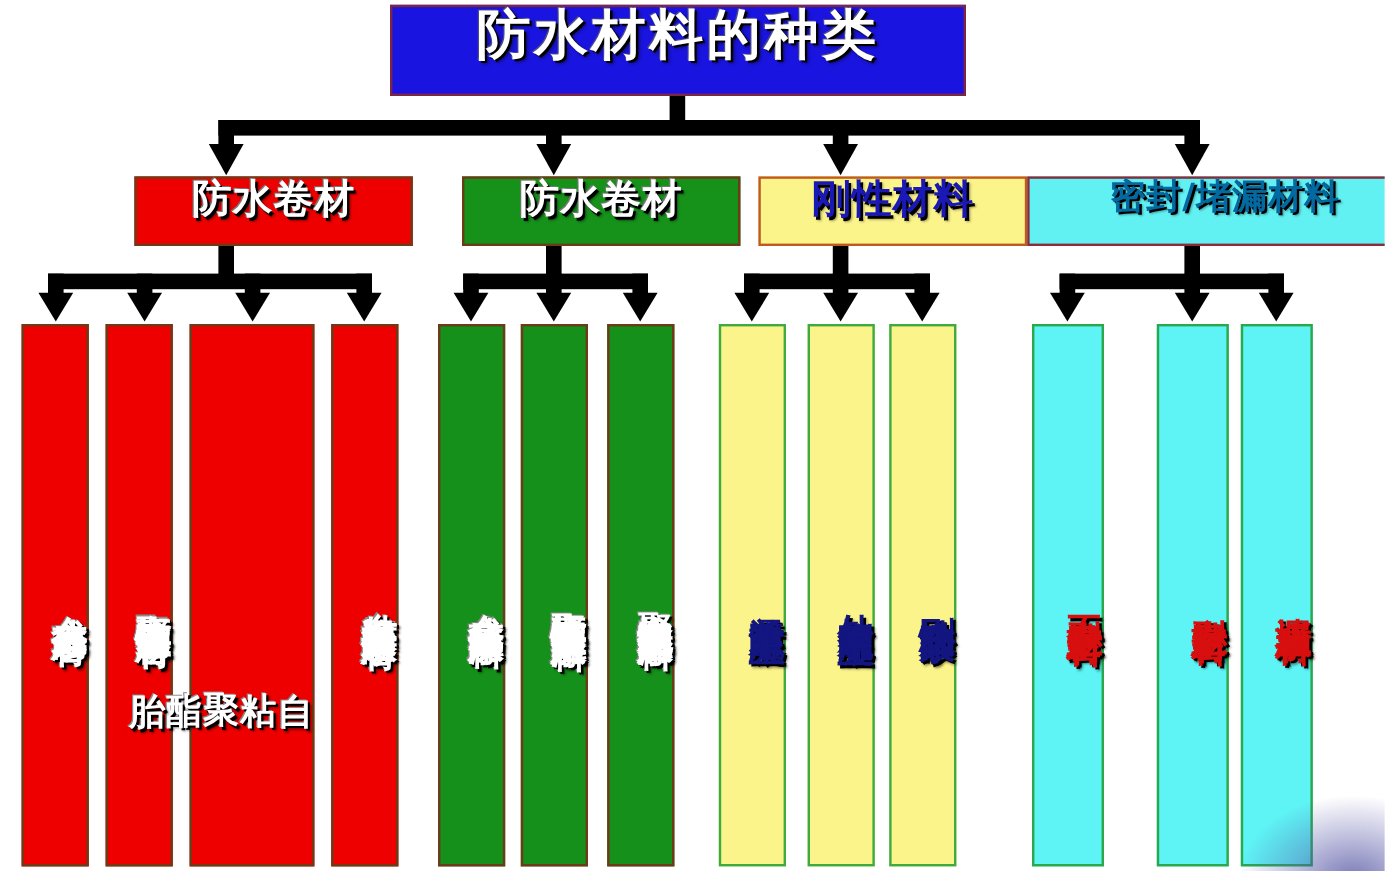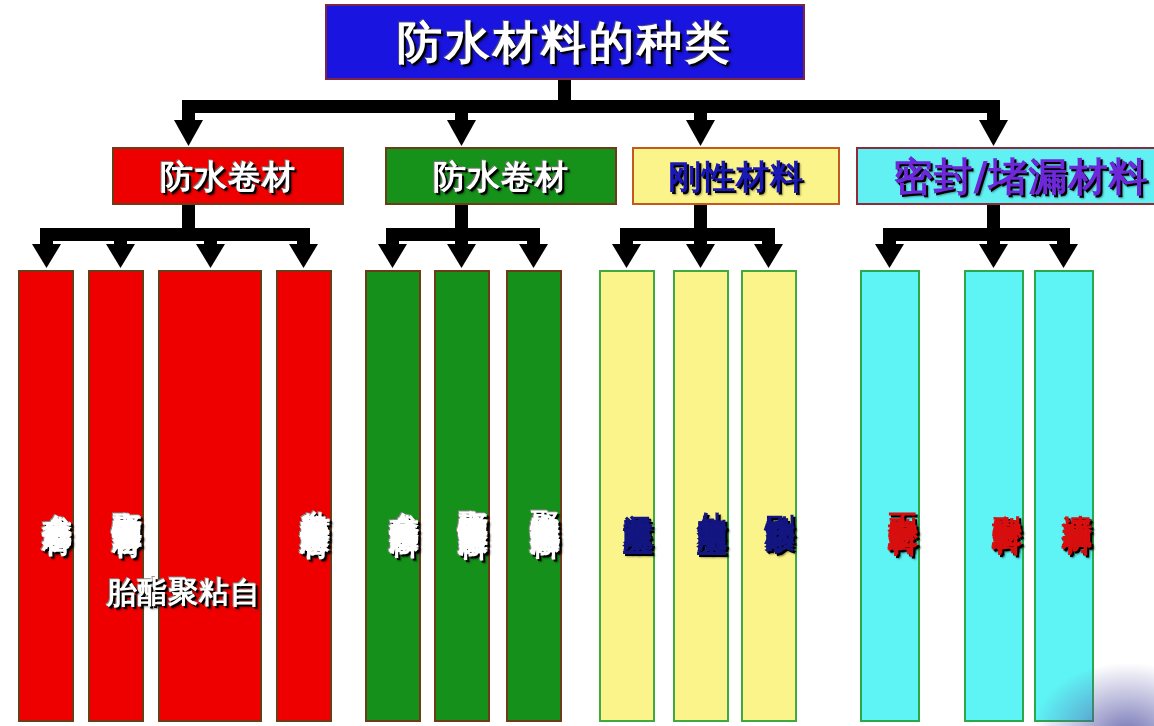--- a/index.html
+++ b/index.html
@@ -28,21 +28,21 @@
     height: 80px;
     background: radial-gradient(ellipse at 72% 88%, rgba(60,60,150,0.70) 0%, rgba(90,90,170,0.38) 38%, rgba(255,255,255,0) 72%);
     pointer-events: none;
   }
 
   
   .node {
     position: absolute;
     box-sizing: border-box;
     display: flex;
-    align-items: center;
+    align-items: flex-start;
     justify-content: center;
     text-align: center;
   }
 
   
   #title-box {
     left: 325px;
     top: 4px;
     width: 480px;
     height: 76px;
@@ -70,24 +70,24 @@
   .cat .label {
     font-size: 33px;
     font-weight: bold;
     line-height: 1;
     letter-spacing: 1px;
   }
   #cat-0 { left: 72px;  width: 232px; background: #ef0000; border: 2px solid #6d3b18; }
   #cat-0 .label { color: #ffffff; text-shadow: 2px 2px 0 #000000, -1px -1px 0 #777777, 3px 3px 2px rgba(0,0,0,0.4); }
   #cat-1 { left: 345px; width: 232px; background: #16921b; border: 2px solid #6d3b18; }
   #cat-1 .label { color: #ffffff; text-shadow: 2px 2px 0 #000000, -1px -1px 0 #777777, 3px 3px 2px rgba(0,0,0,0.4); }
-  #cat-2 { left: 592px; width: 208px; background: #fbf48a; border: 2px solid #c05a20; }
+  #cat-2 { left: 592px; width: 224px; background: #fbf48a; border: 2px solid #c05a20; }
   #cat-2 .label { color: #1b18b8; text-shadow: 2px 2px 0 #000000, 3px 3px 2px rgba(0,0,0,0.35); }
   #cat-3 { left: 816px; width: 330px; background: #62f1f3; border: 2px solid #8d2b3a; }
-  #cat-3 .label { color: #6d28d9; font-size: 39px; text-shadow: 2px 2px 0 #000000, 3px 3px 2px rgba(0,0,0,0.35); }
+  #cat-3 .label { color: #0369a1; font-size: 29px; text-shadow: 2px 2px 0 #000000, 3px 3px 2px rgba(0,0,0,0.35); }
 
   
   .leaf {
     top: 270px;
     height: 452px;
     writing-mode: vertical-rl;
     text-orientation: upright;
     align-items: flex-start;
     justify-content: flex-start;
     padding-top: 0;

